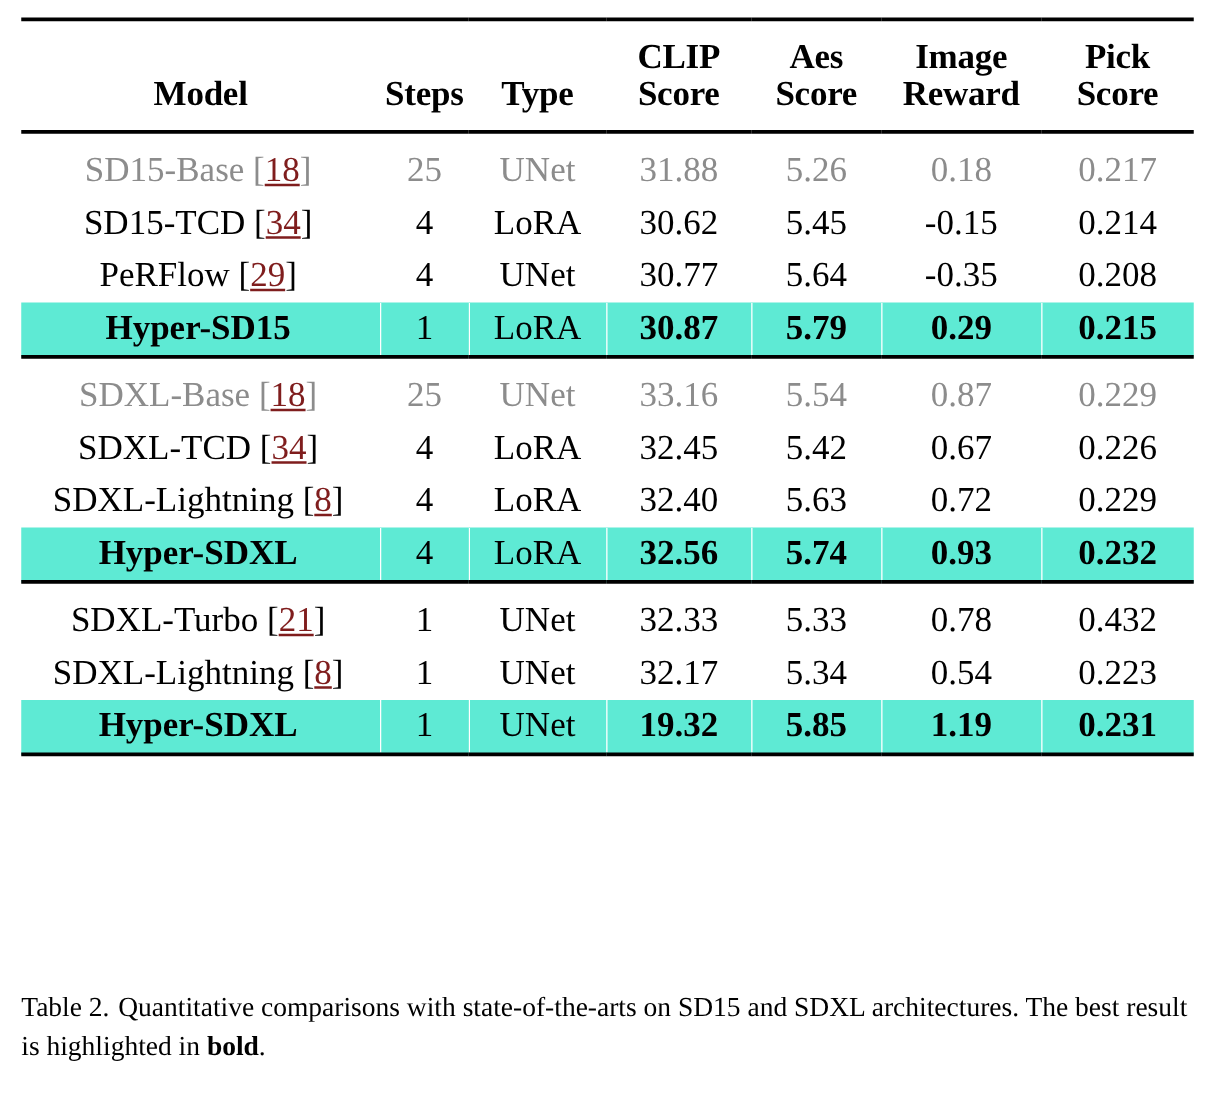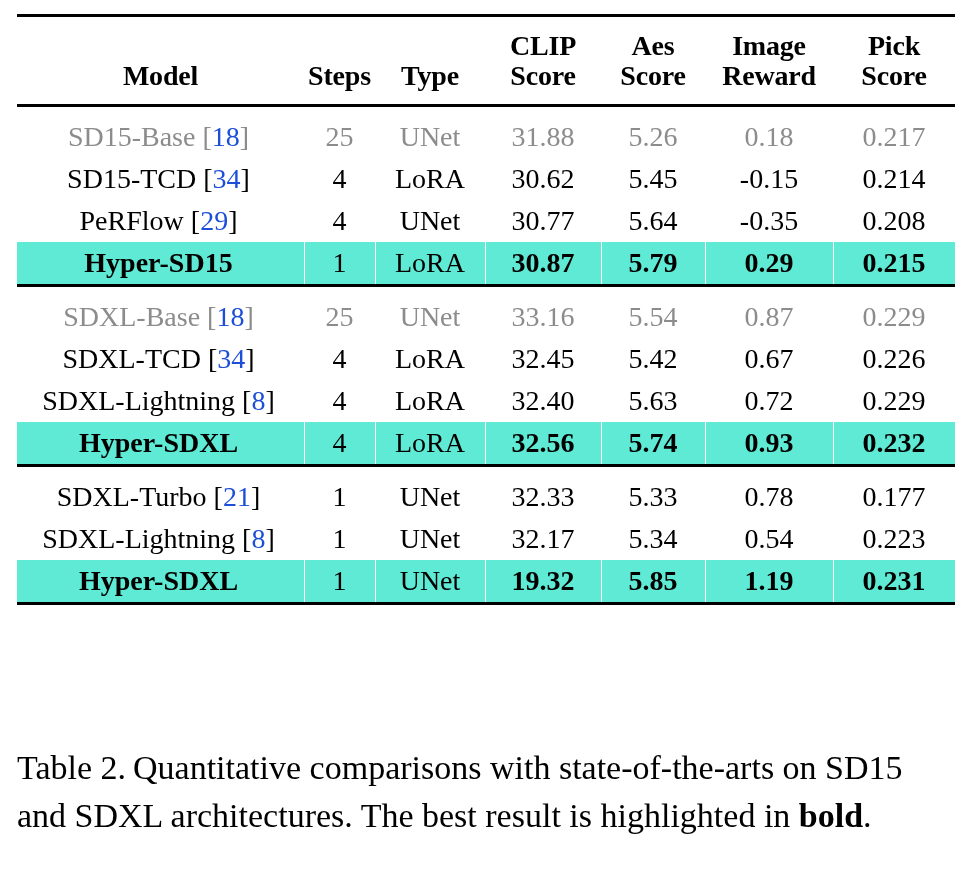--- a/index.html
+++ b/index.html
@@ -74,29 +74,29 @@
   td.c-model-cell { padding-right: 4px; }
 
   tr.row-muted td.cell { color: #8c8c8c; }
   tr.row-best  td.cell { background: #5eead4; }
   tr.row-best  td.cell.bold { font-weight: bold; margin-left: 20px; }
   tr.row-best  td.c-model-cell { font-weight: bold; }
 
   
   tr.row-best td.cell + td.cell { box-shadow: inset 1px 0 0 #ffffff; }
 
-  .cite { color: #1d4ed8; }
+  .cite { color: #7f1d1d; text-decoration: underline; }
 
   
   .caption {
     position: absolute;
     left: 17px;
-    top: 744px;
+    top: 790px;
     width: 940px;
-    font-size: 34px;
+    font-size: 22px;
     line-height: 1.42;
     text-align: left;
     color: #000;
   }
   .caption b { font-weight: bold; }
   .caption .lead { margin-right: 7px; }
 </style>
 </head>
 <body>
 
@@ -239,21 +239,21 @@
           <tr class="spacer-sm">
             <td colspan="7"></td>
           </tr>
           <tr>
             <td class="cell c-model-cell"><span>SDXL-Turbo</span> [<span class="cite">21</span>]</td>
             <td class="cell">1</td>
             <td class="cell">UNet</td>
             <td class="cell">32.33</td>
             <td class="cell">5.33</td>
             <td class="cell">0.78</td>
-            <td class="cell">0.177</td>
+            <td class="cell">0.432</td>
           </tr>
           <tr>
             <td class="cell c-model-cell"><span>SDXL-Lightning</span> [<span class="cite">8</span>]</td>
             <td class="cell">1</td>
             <td class="cell">UNet</td>
             <td class="cell">32.17</td>
             <td class="cell">5.34</td>
             <td class="cell">0.54</td>
             <td class="cell">0.223</td>
           </tr>

